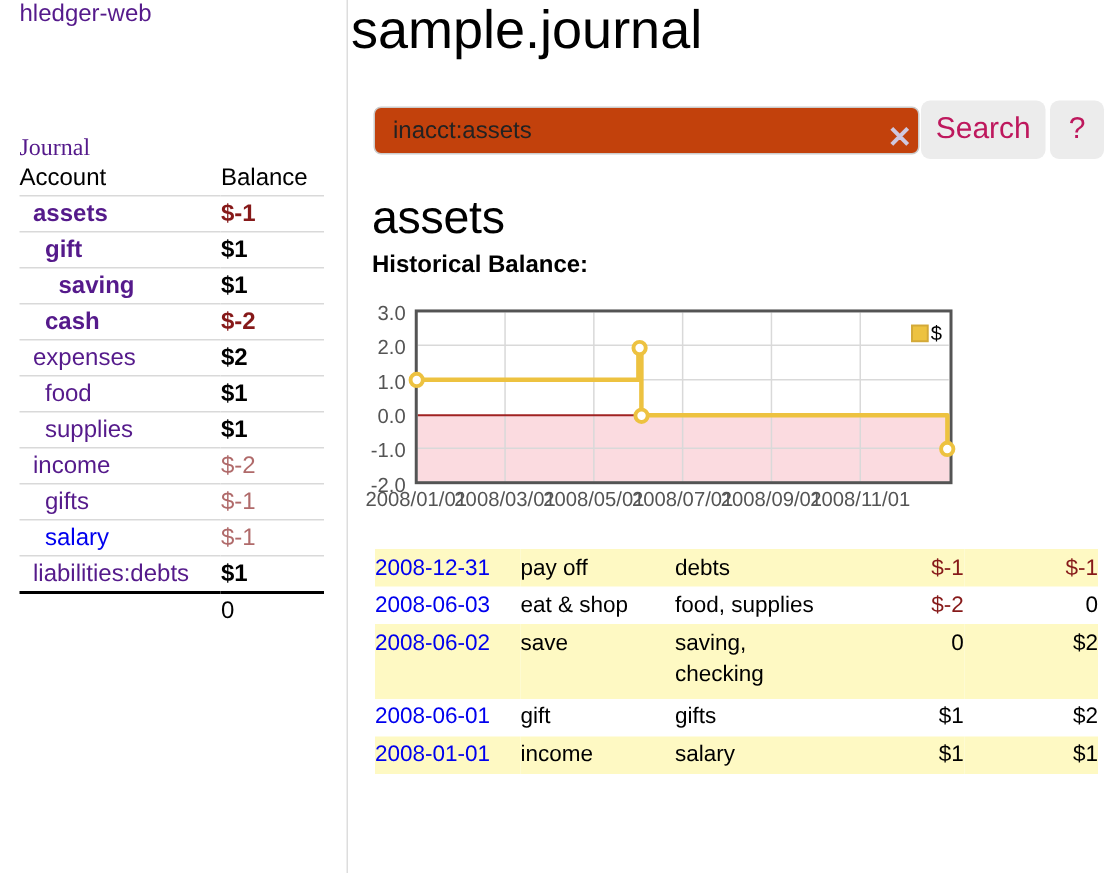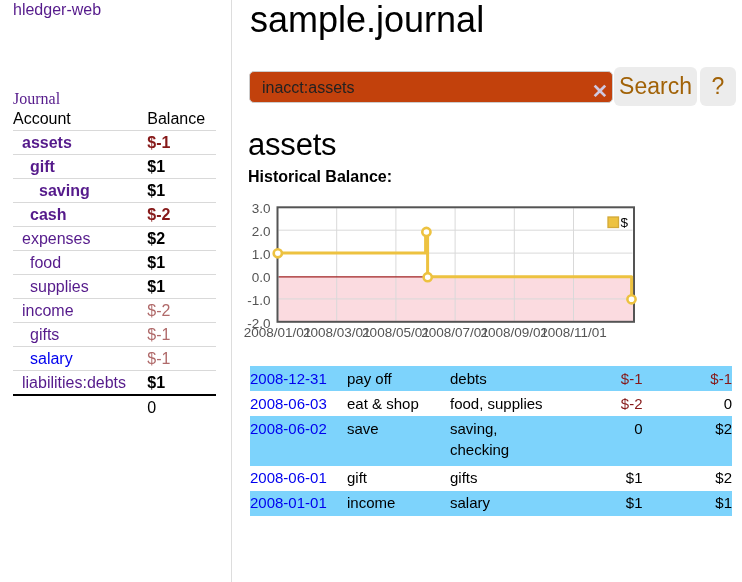--- a/index.html
+++ b/index.html
@@ -20,40 +20,40 @@
 #acctbl th.r, #acctbl td.r { text-align:left; }
 #acctbl td.b, #acctbl th.b { font-weight:bold; }
 #acctbl .i1 { padding-left:9px; }
 #acctbl .i2 { padding-left:17px; }
 #acctbl .i3 { padding-left:26px; }
 #acctbl tr.tot td { border-bottom:none; border-top:2px solid #000; }
 
 #vline { left:231px; top:0; width:1px; height:582px; background:#ddd; }
 
 
-#h1 { left:250px; top:-1.5px; font-size:36px; letter-spacing:-0.2px; font-weight:normal; color:#000; letter-spacing:0; }
+#h1 { left:234px; top:-1.5px; font-size:36px; letter-spacing:-0.2px; font-weight:normal; color:#000; letter-spacing:0; }
 #sform { left:249px; top:71px; }
 #sinput { position:absolute; left:0; top:0; width:362px; height:30px; border:1px solid #ccc; border-radius:5px; background:#c2410c; }
 #sinput span.q { position:absolute; left:12px; top:7px; font-size:16px; color:#222; }
 #sinput span.x { position:absolute; right:4px; top:7.5px; font-size:19.5px; font-weight:bold; color:#cfc8e0; }
-.btn { position:absolute; top:-4px; height:39px; background:#ececec; border-radius:6px; font-size:23px; color:#a16207; text-align:center; }
+.btn { position:absolute; top:-4px; height:39px; background:#ececec; border-radius:6px; font-size:20px; color:#be185d; text-align:center; }
 #bsearch { left:365px; width:83px; line-height:39px; }
 #bhelp { left:451px; width:36px; line-height:39px; }
 
 #h2 { left:248px; top:126.8px; font-size:31px; letter-spacing:-0.2px; font-weight:normal; color:#000; }
 #hb { left:248px; top:168px; font-size:16px; font-weight:bold; color:#000; }
 
 #chart { left:240px; top:195px; }
 
 
 #reg { left:250px; top:366px; border-collapse:separate; border-spacing:0; font-size:15px; table-layout:fixed; }
 #reg th { font-weight:bold; text-align:left; vertical-align:top; padding:0; line-height:21.5px; font-size:16px; }
 #reg th.r, #reg td.r { text-align:right; }
 #reg td { padding:1.5px 0 2px 0; line-height:21.5px; vertical-align:top; }
-#reg tr.g td { background:#7dd3fc; }
+#reg tr.g td { background:#fef9c3; }
 #reg tr.tall td { padding-bottom:5px; }
 #reg col.c1 { width:97px; }
 #reg col.c2 { width:103px; }
 #reg col.c3 { width:102px; }
 #reg col.c4 { width:90.5px; }
 #reg col.c5 { width:89.5px; }
 </style>
 </head>
 <body>
 <div class="abs" id="hw"><a class="purple" href="#">hledger-web</a></div>

